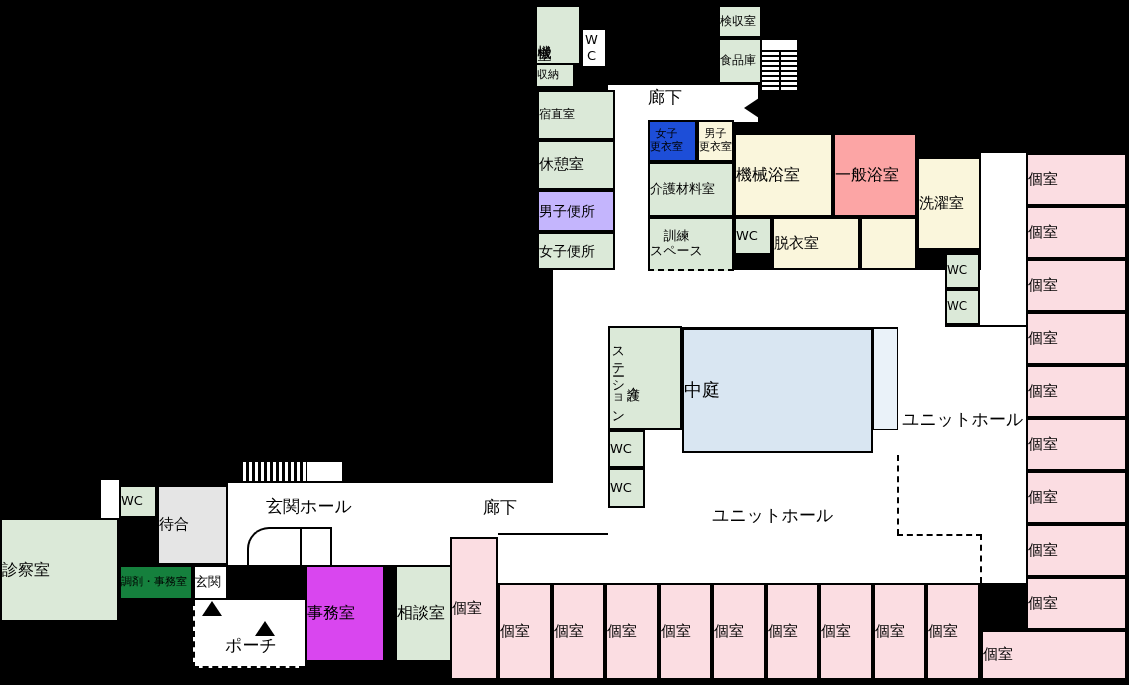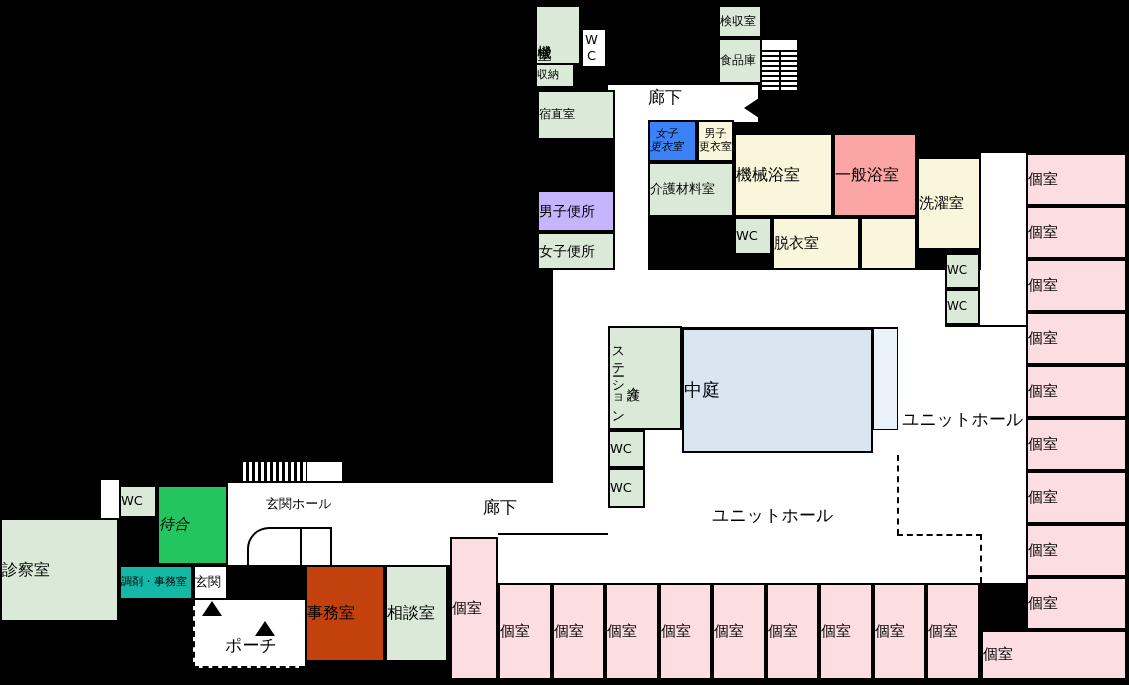--- a/index.html
+++ b/index.html
@@ -64,46 +64,53 @@
     </div>
     <div class="room" style="background: rgb(219, 233, 216); font-size: 12px; left: 718px; top: 5px; width: 44px; height: 33px;">
       <span>検収室</span>
     </div>
     <div class="room" style="background: rgb(219, 233, 216); font-size: 12px; left: 718px; top: 38px; width: 44px; height: 46px;">
       <span>食品庫</span>
     </div>
     <div class="room" style="background: rgb(219, 233, 216); font-size: 12px; left: 537px; top: 90px; width: 78px; height: 50px;">
       <span>宿直室</span>
     </div>
+    <div class="room" style="background: rgb(219, 233, 216); font-size: 15px; left: 537px; top: 140px; width: 78px; height: 50px;">
+      <span>休憩室</span>
+    </div>
     <div class="room" style="background: #c4b5fd; font-size: 14px; left: 537px; top: 190px; width: 78px; height: 42px;">
       <span>男子便所</span>
     </div>
     <div class="room" style="background: rgb(219, 233, 216); font-size: 14px; left: 537px; top: 232px; width: 78px; height: 38px;">
       <span>女子便所</span>
     </div>
-    <div class="room" style="background: #3b82f6; font-size: 11px; left: 648px; top: 120px; width: 49px; height: 42px; font-style: italic;">
+    <div class="room" style="background: #1d4ed8; font-size: 11px; left: 648px; top: 120px; width: 49px; height: 42px;">
       <span>女子
 更衣室</span>
     </div>
     <div class="room" style="background: rgb(250, 246, 220); font-size: 11px; left: 697px; top: 120px; width: 37px; height: 42px;">
       <span>男子
 更衣室</span>
     </div>
     <div class="room" style="background: rgb(250, 246, 220); font-size: 16px; left: 734px; top: 133px; width: 99px; height: 84px;">
       <span>機械浴室</span>
     </div>
     <div class="room" style="background: #fca5a5; font-size: 16px; left: 833px; top: 133px; width: 84px; height: 84px;">
       <span>一般浴室</span>
     </div>
     <div class="room" style="background: rgb(219, 233, 216); font-size: 13px; left: 648px; top: 162px; width: 86px; height: 55px;">
       <span>介護材料室</span>
     </div>
     <div class="room" style="background: rgb(250, 246, 220); font-size: 15px; left: 917px; top: 157px; width: 64px; height: 93px;">
       <span>洗濯室</span>
     </div>
+    <div class="room dashed-bottom" style="background: rgb(219, 233, 216); font-size: 13px; left: 648px; top: 217px; width: 86px; height: 54px;">
+      <span>訓練
+スペース</span>
+    </div>
     <div class="room" style="background: rgb(219, 233, 216); font-size: 13px; left: 734px; top: 217px; width: 38px; height: 38px;">
       <span>WC</span>
     </div>
     <div class="room" style="background: rgb(250, 246, 220); font-size: 15px; left: 772px; top: 217px; width: 88px; height: 53px;">
       <span>脱衣室</span>
     </div>
     <div class="room" style="background: rgb(250, 246, 220); font-size: 13px; left: 860px; top: 217px; width: 57px; height: 53px;"></div>
     <div class="room" style="background: rgb(219, 233, 216); font-size: 12px; left: 945px; top: 253px; width: 35px; height: 36px;">
       <span>WC</span>
     </div>
@@ -122,33 +129,33 @@
     </div>
     <div class="room" style="background: rgb(217, 230, 242); font-size: 18px; left: 682px; top: 328px; width: 191px; height: 125px;">
       <span>中庭</span>
     </div>
     <div class="room" style="background: rgb(219, 233, 216); font-size: 13px; left: 119px; top: 485px; width: 38px; height: 33px;">
       <span>WC</span>
     </div>
     <div class="room" style="background: rgb(219, 233, 216); font-size: 16px; left: 0px; top: 518px; width: 119px; height: 104px;">
       <span>診察室</span>
     </div>
-    <div class="room" style="background: #14b8a6; font-size: 11px; left: 119px; top: 565px; width: 74px; height: 35px;">
+    <div class="room" style="background: #15803d; font-size: 11px; left: 119px; top: 565px; width: 74px; height: 35px;">
       <span>調剤・事務室</span>
     </div>
-    <div class="room" style="background: #22c55e; font-size: 15px; left: 157px; top: 485px; width: 71px; height: 80px; font-style: italic;">
+    <div class="room" style="background: #e5e5e5; font-size: 15px; left: 157px; top: 485px; width: 71px; height: 80px;">
       <span>待合</span>
     </div>
     <div class="room" style="background: rgb(255, 255, 255); font-size: 13px; left: 193px; top: 565px; width: 35px; height: 35px;">
       <span>玄関</span>
     </div>
-    <div class="room" style="background: #c2410c; font-size: 16px; left: 305px; top: 565px; width: 80px; height: 97px;">
+    <div class="room" style="background: #d946ef; font-size: 16px; left: 305px; top: 565px; width: 80px; height: 97px;">
       <span>事務室</span>
     </div>
-    <div class="room" style="background: rgb(219, 233, 216); font-size: 16px; left: 385px; top: 565px; width: 63px; height: 97px;">
+    <div class="room" style="background: rgb(219, 233, 216); font-size: 16px; left: 395px; top: 565px; width: 63px; height: 97px;">
       <span>相談室</span>
     </div>
     <div class="room" style="background: rgb(251, 221, 226); font-size: 15px; left: 450px; top: 537px; width: 48px; height: 143px;">
       <span>個室</span>
     </div>
     <div class="room" style="background: rgb(251, 221, 226); font-size: 15px; left: 498px; top: 583px; width: 54px; height: 97px;">
       <span>個室</span>
     </div>
     <div class="room" style="background: rgb(251, 221, 226); font-size: 15px; left: 552px; top: 583px; width: 53px; height: 97px;">
       <span>個室</span>
@@ -199,21 +206,21 @@
       <span>個室</span>
     </div>
     <div class="room" style="background: rgb(251, 221, 226); font-size: 15px; left: 1026px; top: 577px; width: 101px; height: 53px;">
       <span>個室</span>
     </div>
     <div class="room" style="background: rgb(251, 221, 226); font-size: 15px; left: 981px; top: 630px; width: 146px; height: 50px;">
       <span>個室</span>
     </div>
     <div class="flabel" style="font-size: 17px; left: 648px; top: 86px;">廊下</div>
     <div class="flabel" style="font-size: 17px; left: 483px; top: 496px;">廊下</div>
-    <div class="flabel" style="font-size: 13px; left: 266px; top: 495px;">玄関ホール</div>
+    <div class="flabel" style="font-size: 17px; left: 266px; top: 495px;">玄関ホール</div>
     <div class="flabel" style="font-size: 17px; left: 902px; top: 408px;">ユニットホール</div>
     <div class="flabel" style="font-size: 17px; left: 712px; top: 504px;">ユニットホール</div>
     <div class="flabel" style="font-size: 17px; left: 225px; top: 634px; font-family: Liberation Serif, serif;">ポーチ</div>
     <div class="shape hatch" style="left: 240px; top: 462px; width: 67px; height: 19px;"></div>
     <div class="shape white-rect" style="left: 307px; top: 462px; width: 35px; height: 19px;"></div>
     <div class="shape stairs" style="left: 762px; top: 50px; width: 35px; height: 40px;"></div>
     <div class="shape wall-v" style="left: 779px; top: 50px; width: 2px; height: 40px;"></div>
     <div class="shape tri-left" style="left: 744px; top: 96px; width: 0px; height: 0px;"></div>
     <div class="shape tri-up" style="left: 202px; top: 601px; width: 0px; height: 0px;"></div>
     <div class="shape tri-up" style="left: 255px; top: 621px; width: 0px; height: 0px;"></div>

